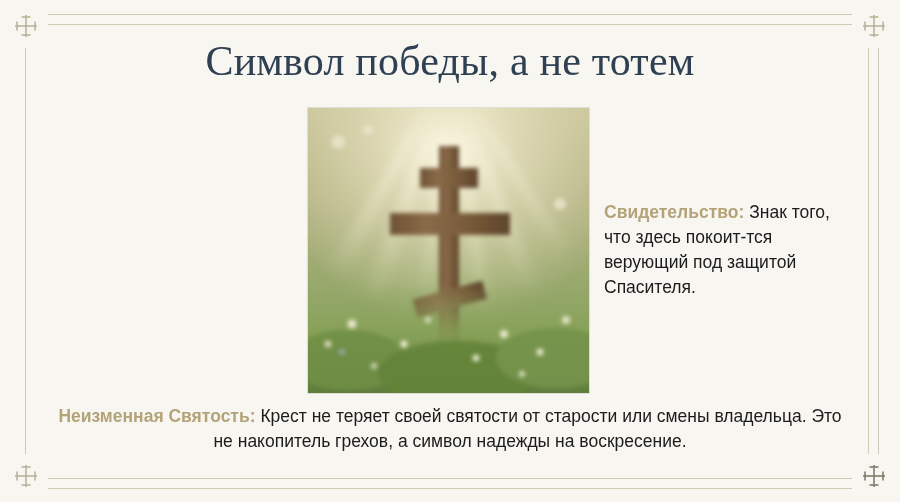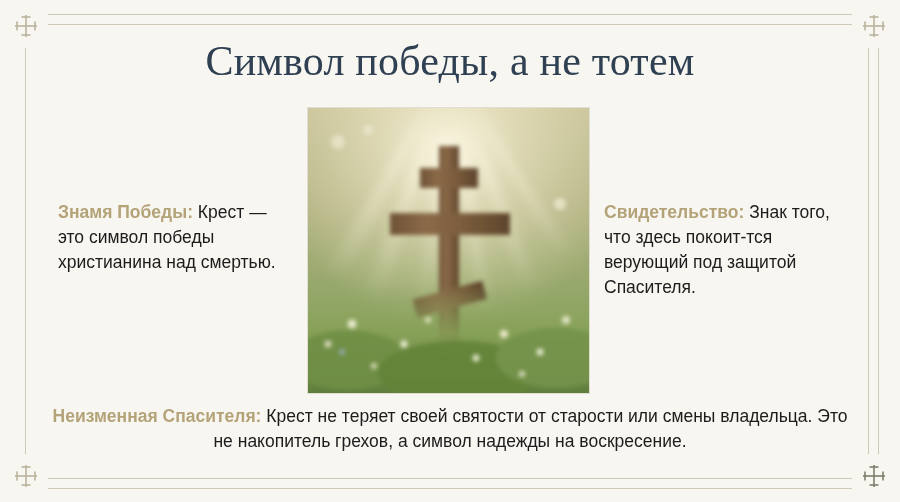--- a/index.html
+++ b/index.html
@@ -254,25 +254,22 @@
         <circle cx="20" cy="236" r="3.5" fill="#eeecd4" opacity="0.8"></circle>
         <circle cx="214" cy="266" r="3" fill="#f9f7e2" opacity="0.8"></circle>
         <circle cx="34" cy="244" r="3" fill="#9fb6d8" opacity="0.7"></circle>
         <circle cx="252" cy="96" r="6" fill="#fdfbea" opacity="0.55"></circle>
         <circle cx="30" cy="34" r="7" fill="#fdfbea" opacity="0.45"></circle>
         <circle cx="60" cy="22" r="5" fill="#fdfbea" opacity="0.4"></circle>
       </g>
     </svg>
   </div>
 
-  <div class="text-block block-left">
-    <span class="lead">Знамя Победы:</span><span> Крест — это символ победы христианина над смертью.</span>
-  </div>
 
   <div class="text-block block-right">
     <span class="lead">Свидетельство:</span><span> Знак того, что здесь покоит-тся верующий под защитой Спасителя.</span>
   </div>
 
   <div class="text-block block-bottom">
-    <span class="lead">Неизменная Спасителя:</span><span> Крест не теряет своей святости от старости или смены владельца. Это не накопитель грехов, а символ надежды на воскресение.</span>
+    <span class="lead">Неизменная Святость:</span><span> Крест не теряет своей святости от старости или смены владельца. Это не накопитель грехов, а символ надежды на воскресение.</span>
   </div>
 
 </div>
 
 </body></html>

